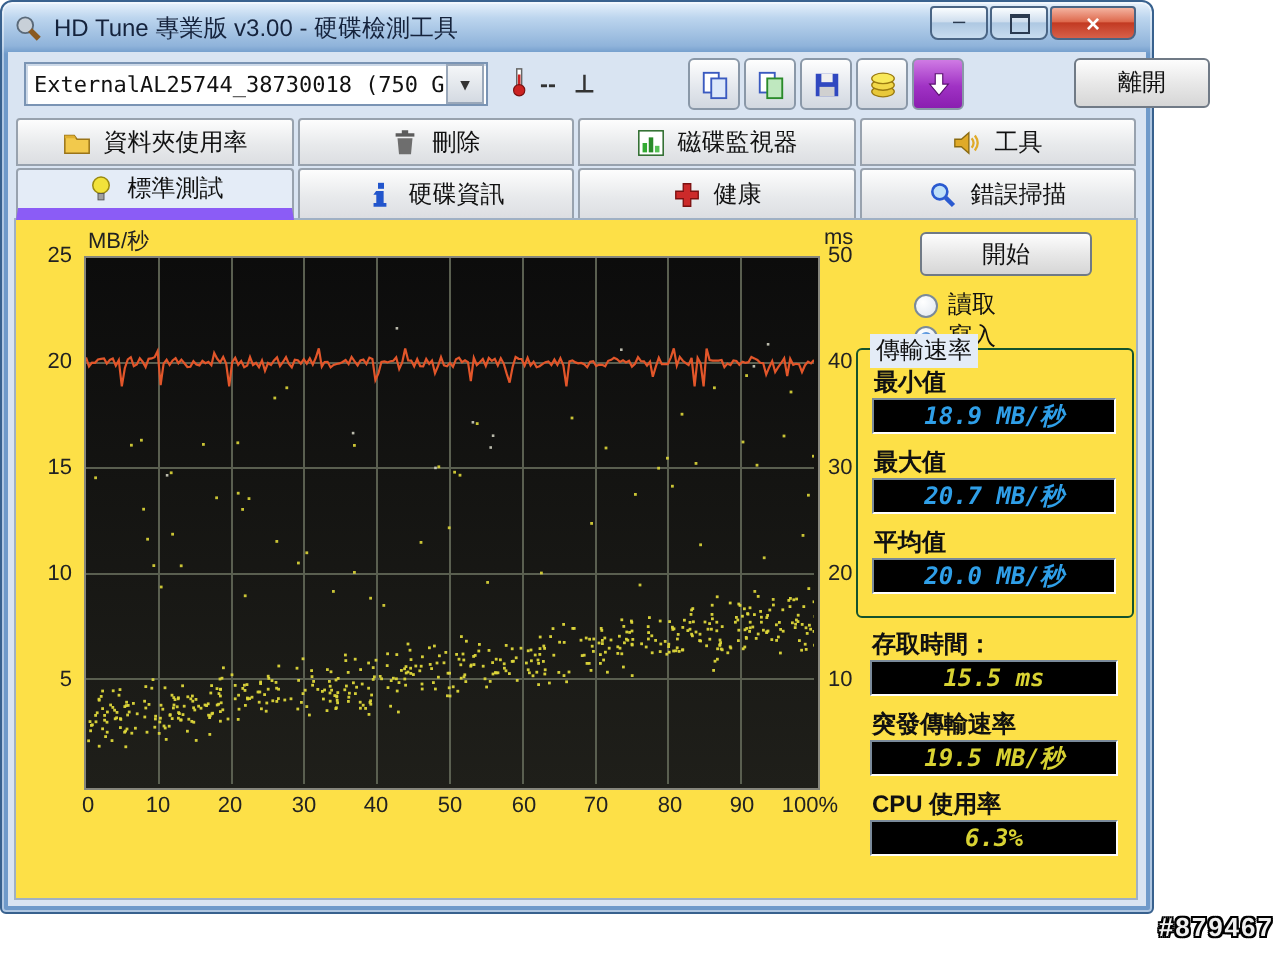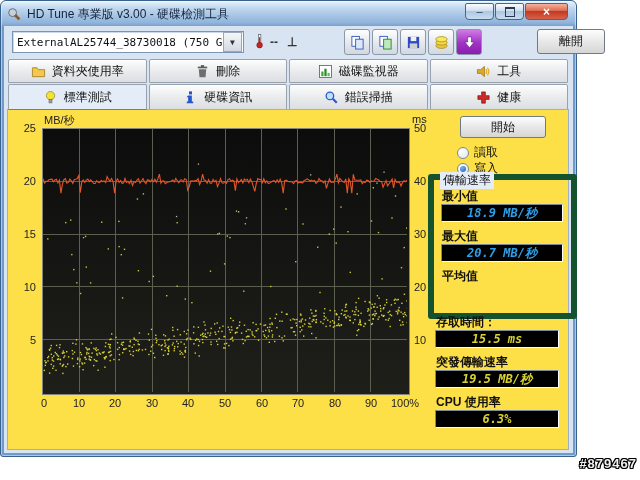--- a/index.html
+++ b/index.html
@@ -39,21 +39,21 @@
         display:flex;align-items:center;justify-content:center;font-size:12px;color:#111;}
   #exit-btn{position:absolute;left:492px;top:3px;width:68px;height:25px;margin-left:41px;}
 
   
   .tabrow{position:absolute;left:4px;right:5px;display:flex;gap:2px;}
   #tabrow1{top:33px;height:24px;}
   #tabrow2{top:58px;height:26px;}
   .tab{flex:1;display:flex;align-items:center;justify-content:center;gap:6px;box-sizing:border-box;
        border:1px solid #98a2ae;border-radius:2px 2px 0 0;
        background:linear-gradient(180deg,#fdfdfd,#e8eaec 55%,#dcdee2);font-size:12px;}
-  .tab.active{background:#e4ecf7;border-bottom:1px solid #8b5cf6;position:relative;z-index:3;}
+  .tab.active{background:#e4ecf7;border-bottom:6px solid #8b5cf6;position:relative;z-index:3;}
   .ticon{width:15px;height:15px;flex:0 0 auto;}
 
   
   #panel{position:absolute;left:3px;top:83px;width:562px;height:341px;background:#fde047;
          border:1px solid #9fb0c4;box-sizing:border-box;z-index:2;}
 
   
   .axlabel{position:absolute;font-size:11px;color:#222;}
   .ytick{position:absolute;width:26px;text-align:right;font-size:11px;color:#222;}
   .ytick.right{text-align:left;width:24px;}
@@ -62,21 +62,21 @@
         background:linear-gradient(180deg,#0c0c0c,#1f1f1a);border:1px solid #85857c;}
   #plot svg{display:block;}
 
   
   #start-btn{position:absolute;left:452px;top:6px;width:86px;height:22px;border-radius:3px;}
   .radio-row{position:absolute;left:449px;display:flex;align-items:center;gap:5px;font-size:12px;}
   .rdot{width:12px;height:12px;border-radius:50%;border:1px solid #7a8a9a;box-sizing:border-box;
         background:radial-gradient(circle at 35% 30%,#ffffff,#dfe6ee);position:relative;}
   .rdot.sel::after{content:"";position:absolute;left:2px;top:2px;width:6px;height:6px;border-radius:50%;
         background:radial-gradient(circle at 35% 30%,#7ab4f0,#1e5ab4);}
-  .groupbox{position:absolute;left:420px;top:64px;width:137px;height:133px;border:6px solid #14532d;border-radius:3px;}
+  .groupbox{position:absolute;left:420px;top:64px;width:137px;height:133px;border:1px solid #14532d;border-radius:3px;}
   .grouplabel{position:absolute;top:-8px;left:6px;background:#e4ecf7;padding:0 3px;font-size:12px;}
   .flabel{position:absolute;font-size:12px;color:#111;font-weight:bold;}
   .val{position:absolute;height:16px;line-height:16px;background:#000;text-align:center;
        border-top:1px solid #7a8a9a;border-left:1px solid #7a8a9a;border-bottom:1px solid #fdfdfd;border-right:1px solid #fdfdfd;
        font-family:"DejaVu Sans Mono",monospace;font-weight:bold;font-style:italic;font-size:12px;}
   .val.blue{color:#2f9fe8;}
   .val.yellow{color:#d8d232;}
 
   
   #watermark{position:absolute;right:3px;top:456px;font-weight:bold;font-size:13px;letter-spacing:1px;color:#efefef;
@@ -203,30 +203,30 @@
         </div>
         <div class="tab">
           <svg class="ticon" viewBox="0 0 16 16">
             <rect x="6.4" y="1.5" width="3.2" height="3.2" fill="#2255cc"></rect>
             <path d="M5.5 6 h4.1 v6.5 h1.5 v2 h-7 v-2 h1.5 v-4.5 h-1.6 z" fill="#2255cc" transform="scale(0.98)"></path>
           </svg>
           <span>硬碟資訊</span>
         </div>
         <div class="tab">
           <svg class="ticon" viewBox="0 0 16 16">
+            <path d="M6 2 h4 v4 h4 v4 h-4 v4 h-4 v-4 h-4 v-4 h4 z" fill="#cc2a2a" stroke="#7a1010" stroke-width="0.7"></path>
+          </svg>
+          <span>健康</span>
+        </div>
+        <div class="tab">
+          <svg class="ticon" viewBox="0 0 16 16">
             <circle cx="6.3" cy="6.3" r="4" fill="#bfe0f8" stroke="#2a5ad0" stroke-width="1.4"></circle>
             <line x1="9.4" y1="9.4" x2="13.6" y2="13.6" stroke="#2a5ad0" stroke-width="2.4"></line>
           </svg>
           <span>錯誤掃描</span>
-        </div>
-        <div class="tab">
-          <svg class="ticon" viewBox="0 0 16 16">
-            <path d="M6 2 h4 v4 h4 v4 h-4 v4 h-4 v-4 h-4 v-4 h4 z" fill="#cc2a2a" stroke="#7a1010" stroke-width="0.7"></path>
-          </svg>
-          <span>健康</span>
         </div>
       </div>
 
       <div id="panel">
 
         <span class="axlabel" style="left:36px;top:3px">MB/秒</span>
         <span class="axlabel" style="left:404px;top:3px">ms</span>
 
         <span class="ytick" style="left:2px;top:12px">25</span>
         <span class="ytick" style="left:2px;top:65px">20</span>
@@ -891,20 +891,21 @@
           <span>寫入</span>
         </div>
 
         <div class="groupbox">
           <span class="grouplabel">傳輸速率</span>
           <span class="flabel" style="left:8px;top:8px">最小值</span>
           <div class="val blue" style="left:7px;top:24px;width:120px">18.9 MB/秒</div>
           <span class="flabel" style="left:8px;top:48px">最大值</span>
           <div class="val blue" style="left:7px;top:64px;width:120px">20.7 MB/秒</div>
           <span class="flabel" style="left:8px;top:88px">平均值</span>
+          <div class="val blue" style="left:7px;top:104px;width:120px">20.0 MB/秒</div>
         </div>
 
         <span class="flabel" style="left:428px;top:204px">存取時間：</span>
         <div class="val yellow" style="left:427px;top:220px;width:122px">15.5 ms</div>
 
         <span class="flabel" style="left:428px;top:244px">突發傳輸速率</span>
         <div class="val yellow" style="left:427px;top:260px;width:122px">19.5 MB/秒</div>
 
         <span class="flabel" style="left:428px;top:284px">CPU 使用率</span>
         <div class="val yellow" style="left:427px;top:300px;width:122px">6.3%</div>

